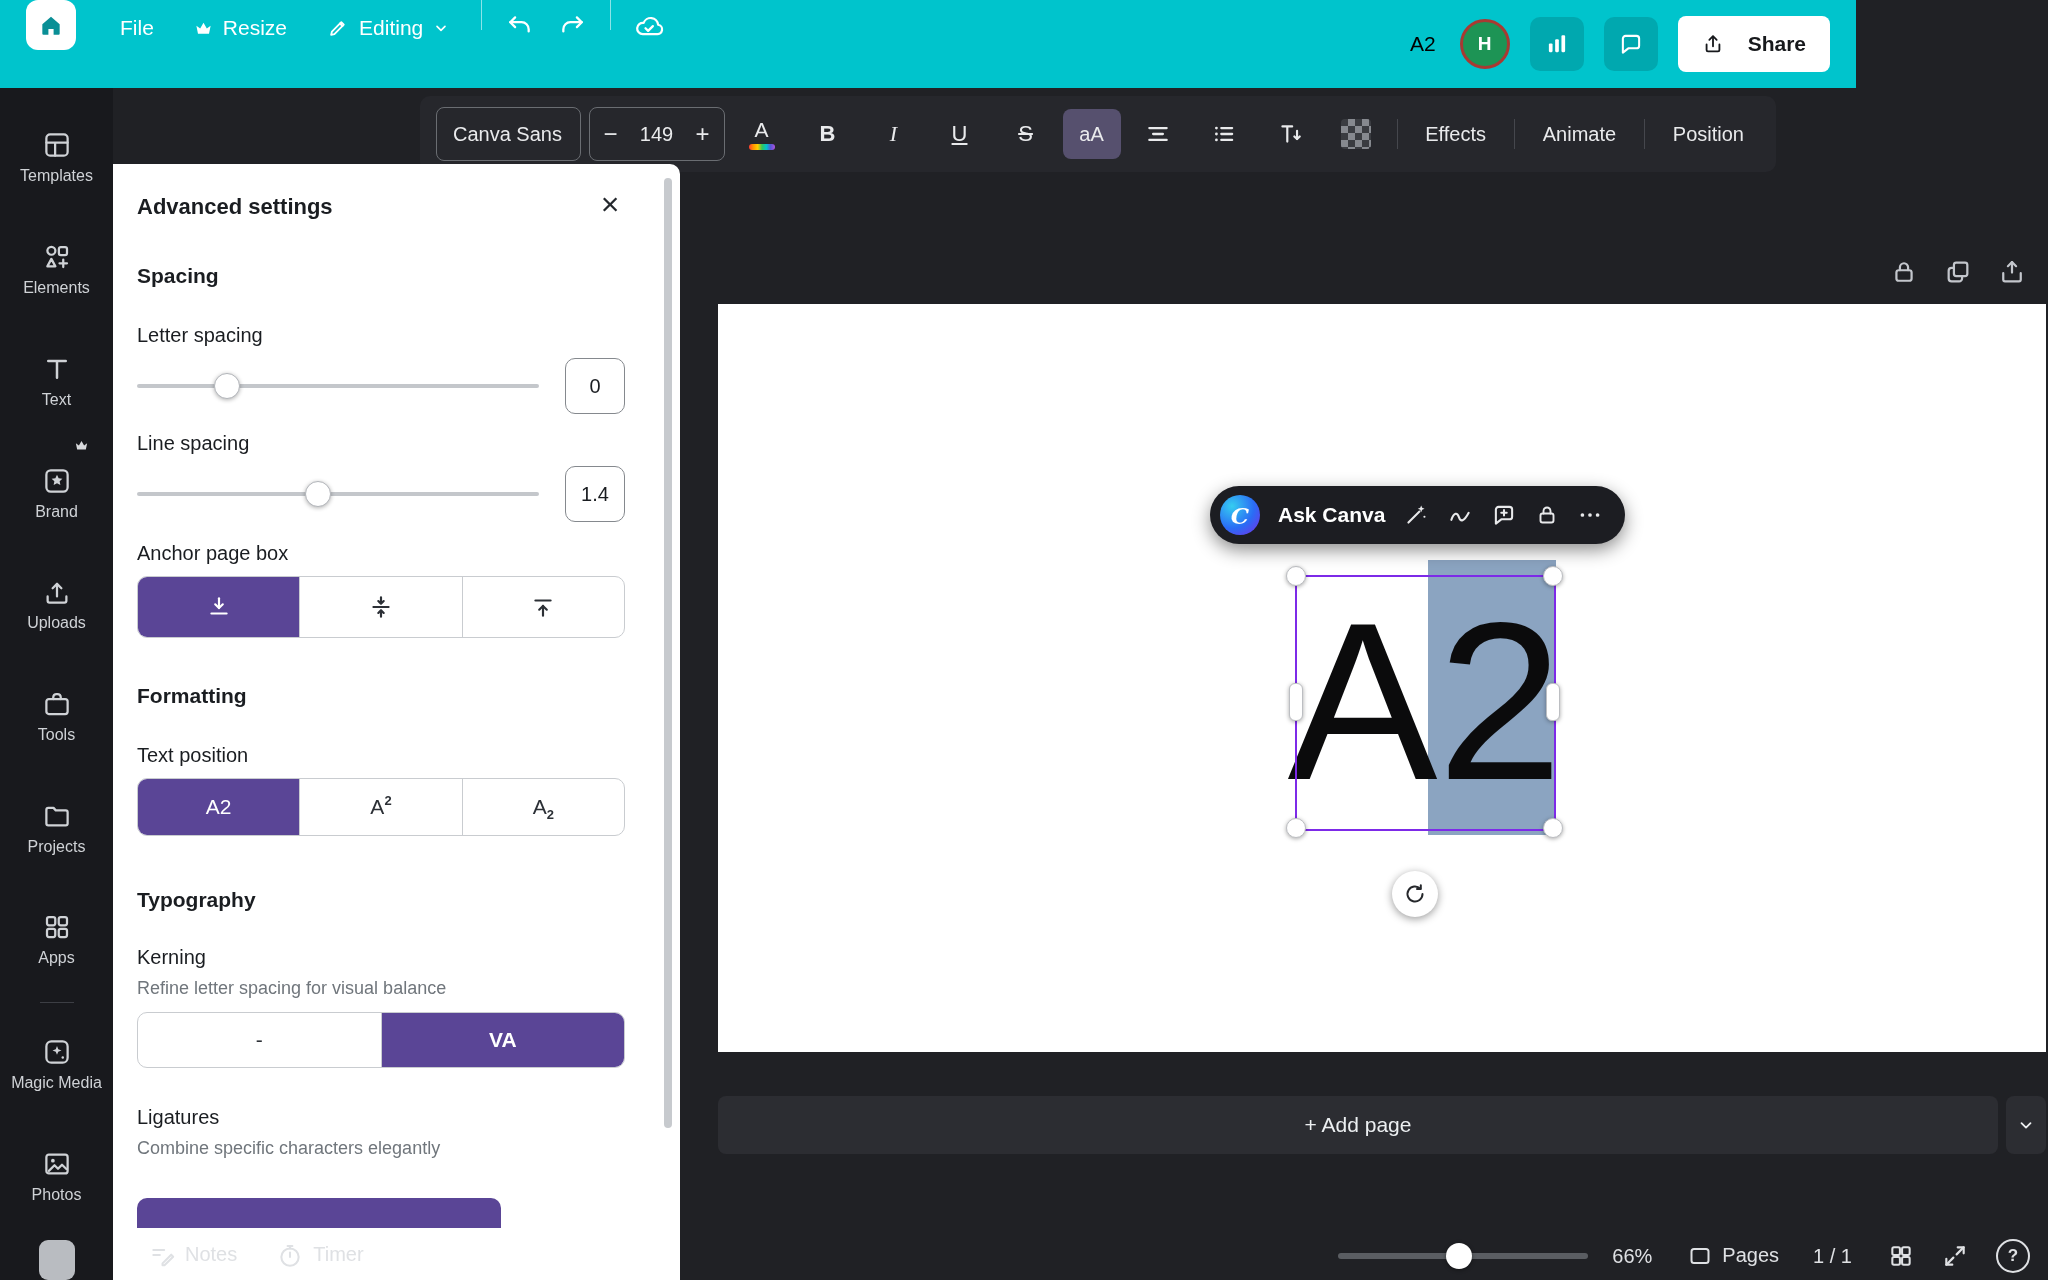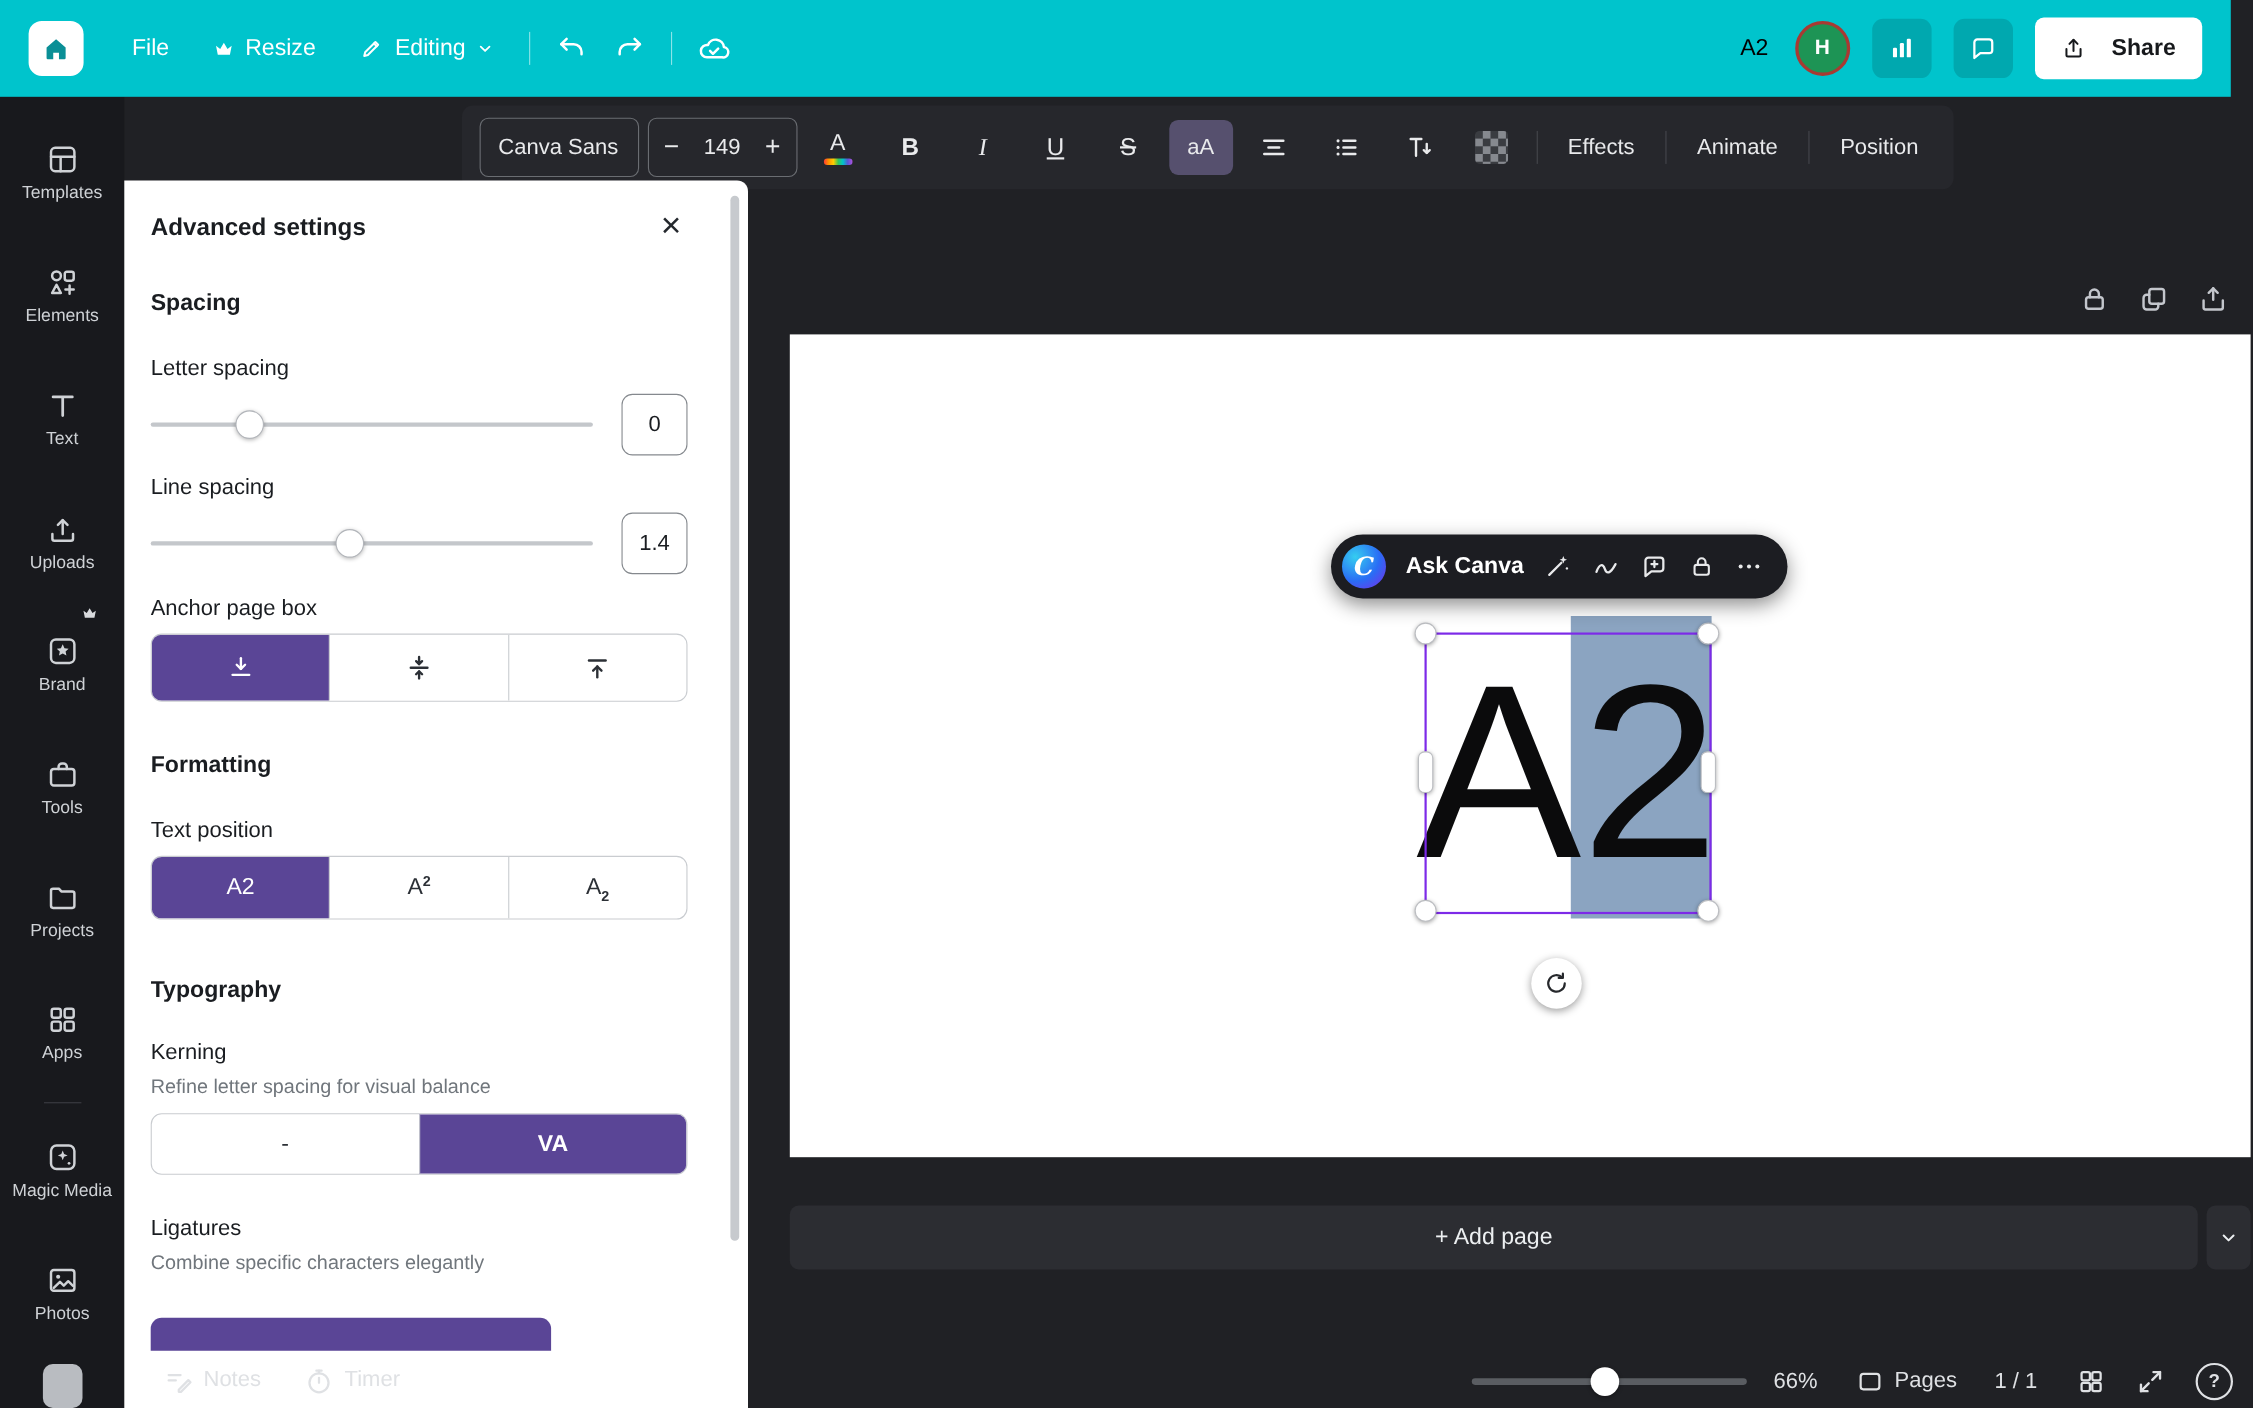--- a/index.html
+++ b/index.html
@@ -1,22 +1,22 @@
 <!DOCTYPE html>
 <html><head>
 <meta charset="utf-8">
 <style>
   html,body{margin:0;padding:0}
   body{width:2048px;height:1280px;position:relative;overflow:hidden;background:#202125;
        font-family:"Liberation Sans",sans-serif;color:#e9eaec}
   svg{display:block}
 
   
-  .topbar{position:absolute;top:0;left:0;width:2028px;height:88px;background:#00c4cc;
-          display:flex;align-items:center;padding:0 26px;box-sizing:border-box;z-index:50}
+  .topbar{position:absolute;top:0;left:0;width:1856px;height:88px;background:#00c4cc;
+          display:flex;padding:0 26px;box-sizing:border-box;z-index:50}
   .home-btn{width:50px;height:50px;background:#fff;border-radius:12px;display:flex;
             align-items:center;justify-content:center;margin-right:24px;cursor:pointer}
   .tb-item{display:flex;align-items:center;gap:10px;color:#fff;font-size:21px;font-weight:500;
            padding:0 20px;height:56px;border-radius:8px;cursor:pointer;white-space:nowrap}
   .tb-sep{width:1px;height:30px;background:rgba(255,255,255,.55);margin:0 12px}
   .tb-iconbtn{width:52px;height:52px;border-radius:10px;display:flex;align-items:center;
               justify-content:center;color:#fff;cursor:pointer}
   .tb-right{margin-left:auto;display:flex;align-items:center;gap:20px}
   .doc-title{color:#000000;font-size:21px;padding-right:4px}
   .avatar{width:44px;height:44px;border-radius:50%;background:#1d9455;border:3px solid #a83a32;
@@ -229,38 +229,38 @@
     </svg>
     <span class="rail-label">Elements</span>
   </div>
   <div class="rail-item">
     <svg width="30" height="30" viewBox="0 0 24 24" fill="none" stroke="currentColor" stroke-width="2" stroke-linecap="round" stroke-linejoin="round">
       <path d="M5 5.5h14M12 5.5V19"></path>
     </svg>
     <span class="rail-label">Text</span>
   </div>
   <div class="rail-item">
-    <svg width="30" height="30" viewBox="0 0 24 24" fill="none" stroke="currentColor" stroke-width="1.8" stroke-linecap="round" stroke-linejoin="round">
-      <path d="M12 15.5V5.5"></path>
-        <path d="M8.5 9 12 5.5 15.5 9"></path>
-      <path d="M4.5 15.5v3.5a1.5 1.5 0 0 0 1.5 1.5h12a1.5 1.5 0 0 0 1.5-1.5v-3.5"></path>
-    </svg>
-    <span class="rail-label">Uploads</span>
-  </div>
-  <div class="rail-item">
     <span class="rail-crown">
       <svg width="15" height="12" viewBox="0 0 20 16" fill="currentColor">
           <path d="M2.5 5.5 6.5 8.5 10 2.5l3.5 6 4-3-1.7 8.5H4.2z"></path>
         </svg>
     </span>
     <svg width="30" height="30" viewBox="0 0 24 24" fill="none" stroke="currentColor" stroke-width="1.8" stroke-linecap="round" stroke-linejoin="round">
       <rect x="3.5" y="3.5" width="17" height="17" rx="3.5"></rect>
       <path d="m12 7 1.3 2.8 3 .4-2.2 2 .6 3-2.7-1.5-2.7 1.5.6-3-2.2-2 3-.4z" fill="currentColor" stroke="none"></path>
     </svg>
     <span class="rail-label">Brand</span>
+  </div>
+  <div class="rail-item">
+    <svg width="30" height="30" viewBox="0 0 24 24" fill="none" stroke="currentColor" stroke-width="1.8" stroke-linecap="round" stroke-linejoin="round">
+      <path d="M12 15.5V5.5"></path>
+        <path d="M8.5 9 12 5.5 15.5 9"></path>
+      <path d="M4.5 15.5v3.5a1.5 1.5 0 0 0 1.5 1.5h12a1.5 1.5 0 0 0 1.5-1.5v-3.5"></path>
+    </svg>
+    <span class="rail-label">Uploads</span>
   </div>
   <div class="rail-item">
     <svg width="30" height="30" viewBox="0 0 24 24" fill="none" stroke="currentColor" stroke-width="1.8" stroke-linecap="round" stroke-linejoin="round">
       <rect x="3.5" y="8" width="17" height="12" rx="2"></rect>
         <path d="M9 8V6.5A2.5 2.5 0 0 1 11.5 4h1A2.5 2.5 0 0 1 15 6.5V8"></path>
     </svg>
     <span class="rail-label">Tools</span>
   </div>
   <div class="rail-item">
     <svg width="30" height="30" viewBox="0 0 24 24" fill="none" stroke="currentColor" stroke-width="1.8" stroke-linecap="round" stroke-linejoin="round">

